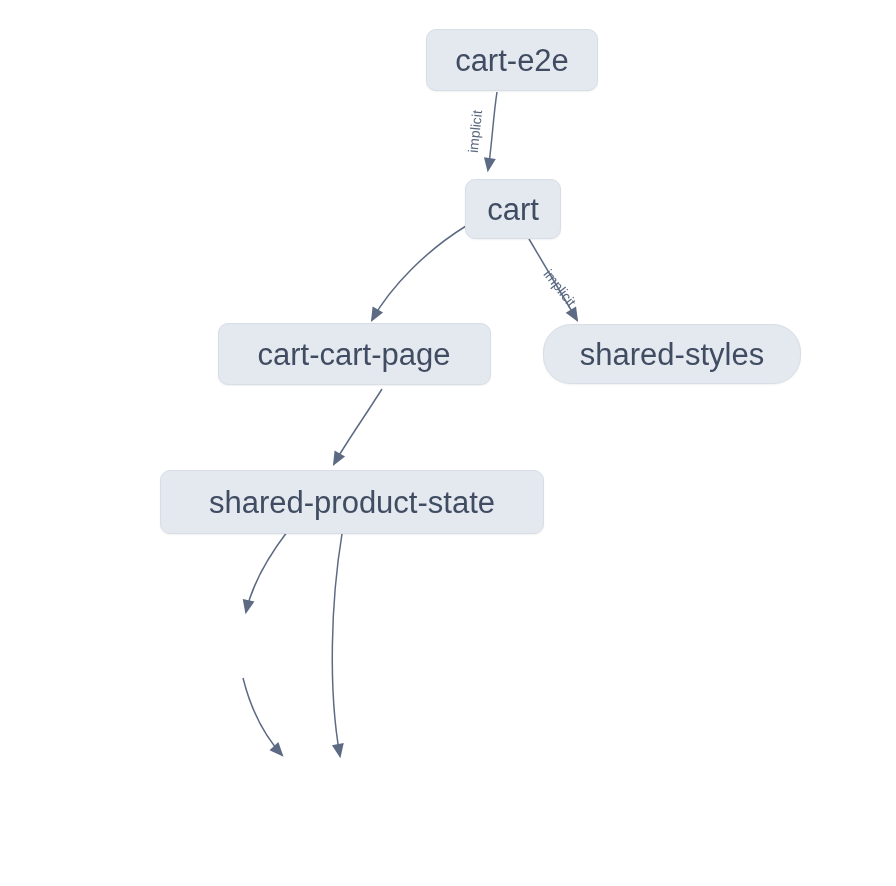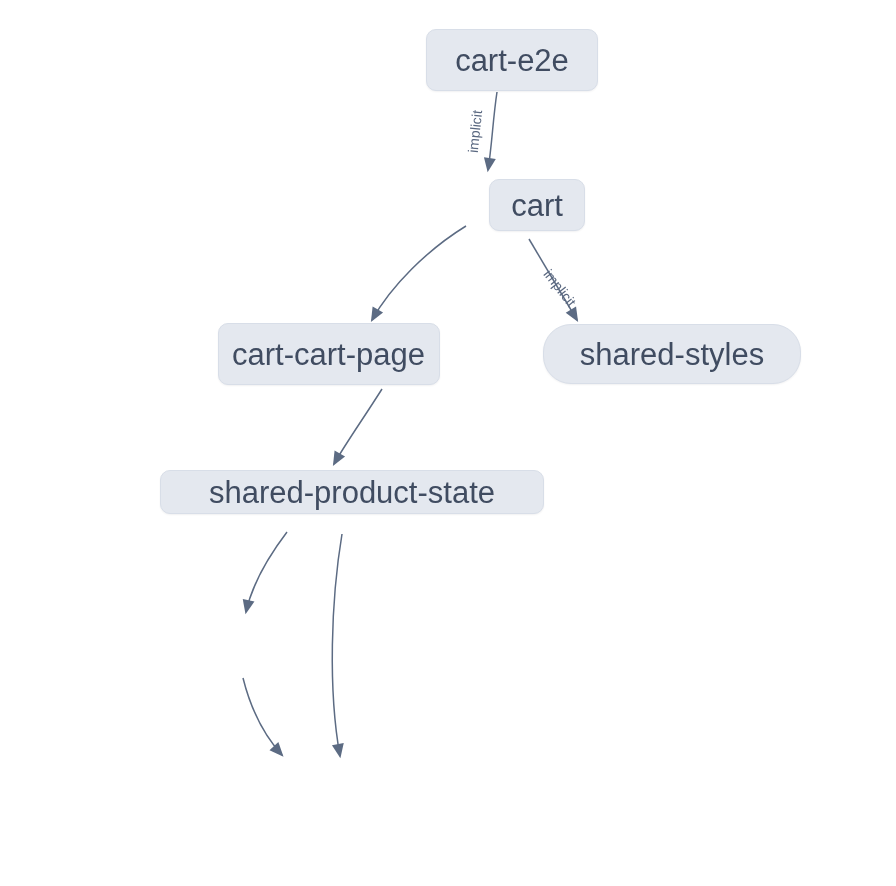--- a/index.html
+++ b/index.html
@@ -61,18 +61,18 @@
       <path d="M 466,226 C 427,250 391,286 372,320" fill="none" stroke="#5c6b83" stroke-width="1.5" marker-end="url(#arrow)"></path>
       <path d="M 529,239 C 545,266 561,293 577,320" fill="none" stroke="#5c6b83" stroke-width="1.5" marker-end="url(#arrow)"></path>
       <text class="edge-label" transform="translate(556,291) rotate(52)" text-anchor="middle" fill="#5a6880">implicit</text>
       <path d="M 382,389 C 363,419 344,446 334,464" fill="none" stroke="#5c6b83" stroke-width="1.5" marker-end="url(#arrow)"></path>
       <path d="M 287,532 C 268,557 252,585 246,612" fill="none" stroke="#5c6b83" stroke-width="1.5" marker-end="url(#arrow)"></path>
       <path d="M 342,534 C 331,600 328,690 340,756" fill="none" stroke="#5c6b83" stroke-width="1.5" marker-end="url(#arrow)"></path>
       <path d="M 243,678 C 250,706 262,733 282,755" fill="none" stroke="#5c6b83" stroke-width="1.5" marker-end="url(#arrow)"></path>
     </svg>
   <div class="node-layer">
       <div class="node" style="left: 426px; top: 29px; width: 172px; height: 62px;">cart-e2e</div>
-      <div class="node" style="left: 465px; top: 179px; width: 96px; height: 52px; margin-left: 24px;">cart</div>
-      <div class="node" style="left: 217.5px; top: 323px; width: 222px; height: 62px;">cart-cart-page</div>
+      <div class="node" style="left: 465px; top: 179px; width: 96px; height: 60px;">cart</div>
+      <div class="node" style="left: 217.5px; top: 323px; width: 273px; height: 62px;">cart-cart-page</div>
       <div class="node" style="left: 543px; top: 324px; width: 258px; height: 60px; border-radius: 28px;">shared-styles</div>
-      <div class="node" style="left: 160px; top: 470px; width: 384px; height: 44px;">shared-product-state</div>
+      <div class="node" style="left: 160px; top: 470px; width: 384px; height: 64px;">shared-product-state</div>
     </div>
 </div>
 
 </body></html>

